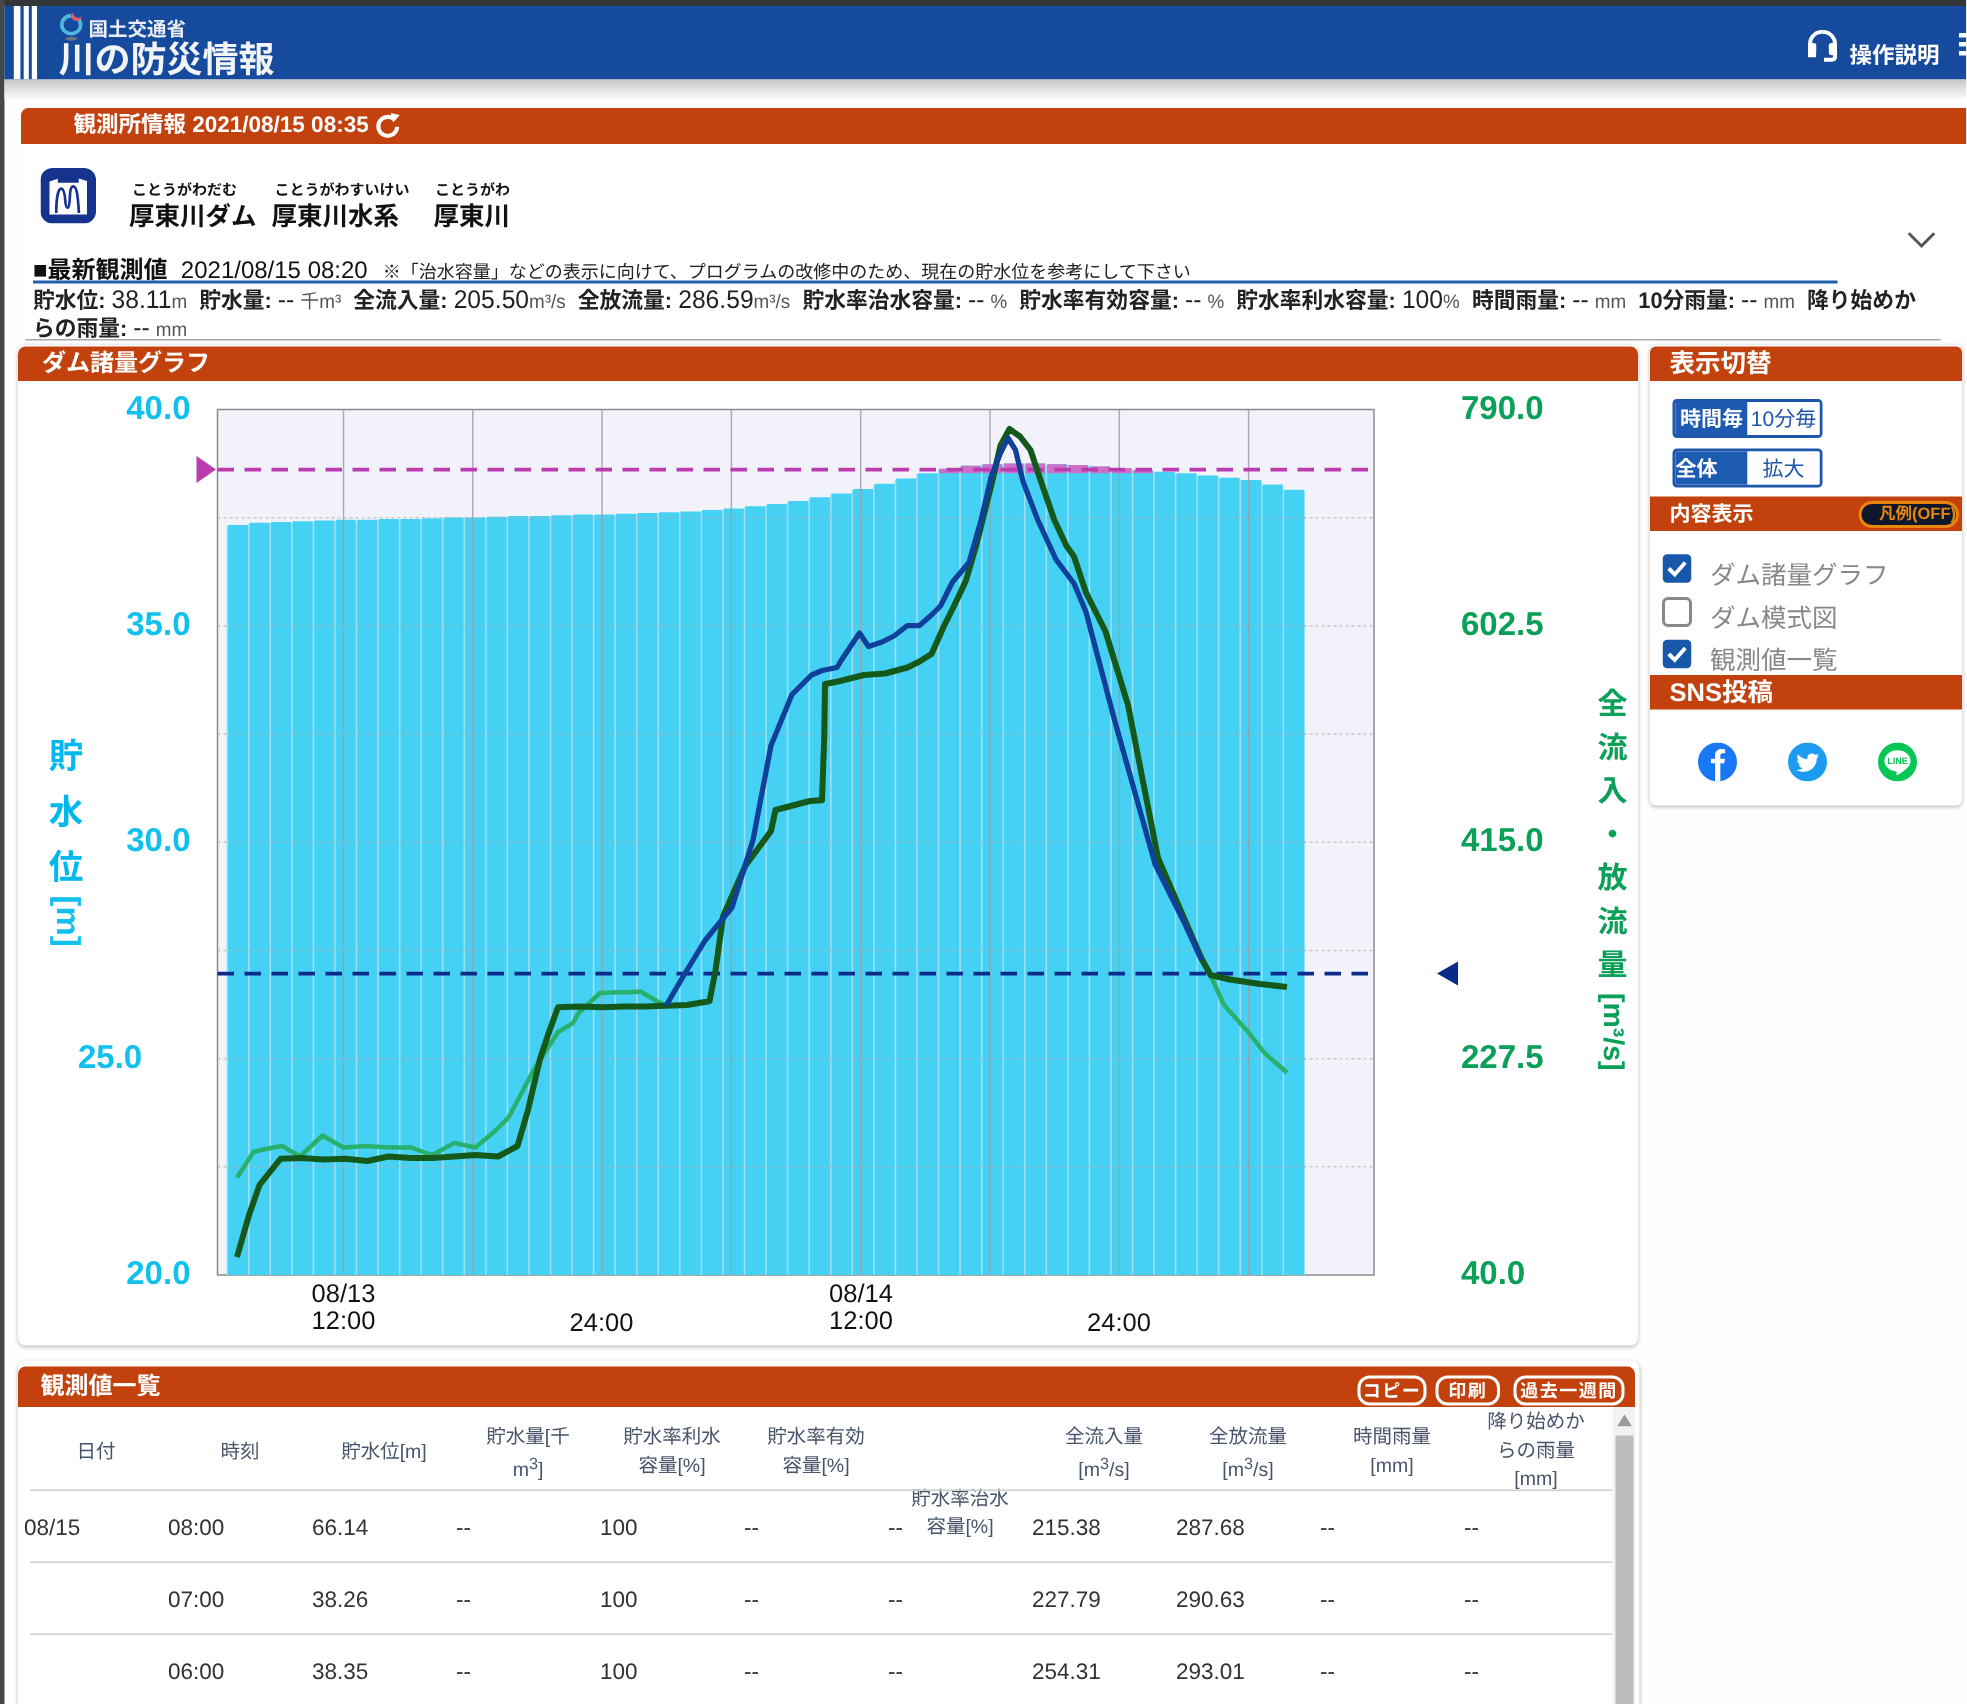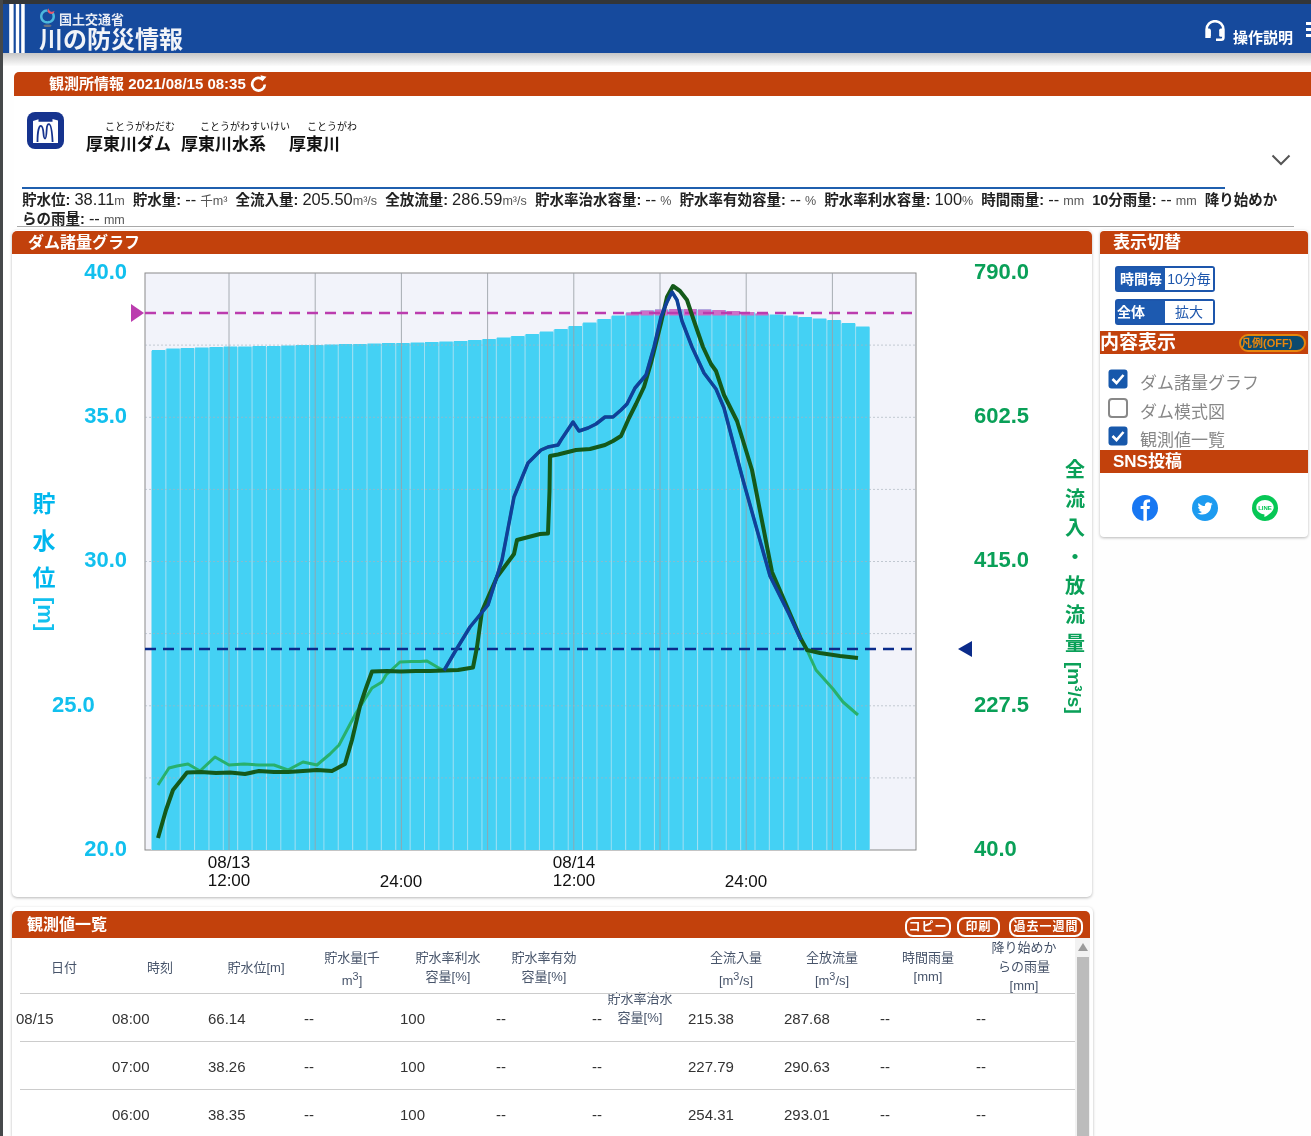--- a/index.html
+++ b/index.html
@@ -10,21 +10,21 @@
   .bluebar { background:#c2410c; color:#fff; font-weight:bold; }
   .v { font-size:17px; }
   .u { font-size:13px; color:#555; }
   .vtxt { writing-mode:vertical-rl; text-orientation:mixed; font-weight:bold; }
   .tbtn { height:20px; border:2px solid #fff; border-radius:8px; color:#fff; font-weight:bold;
     font-size:12px; text-align:center; line-height:16px; letter-spacing:1px; }
   .thead { font-size:13px; color:#47546a; text-align:center; line-height:19px; }
   .tsep { left:8px; width:1055px; height:1px; background:#ccc; }
   .trow { left:4px; top:0; width:1056px; display:flex; font-size:15px; color:#333; }
   .trow span { width:96px; text-align:left; }
-  .fg { font-size:10px; font-weight:normal; color:#111;margin-left:17px; }
+  .fg { font-size:10px; font-weight:bold; color:#111; }
   .snm { font-size:17px; font-weight:bold; color:#111; }
 </style>
 </head>
 <body>
 <div id="root">
   <div class="abs" style="left:0;top:0;width:1311px;height:4px;background:#333638;"></div>
   <div class="abs" style="left:0;top:0;width:3px;height:1136px;background:#45484a;"></div>
   <div class="abs" style="left:3px;top:4px;width:1308px;height:49px;background:#164a9d;"></div>
   <svg class="abs" style="left:3px;top:4px;" width="26" height="49">
     <rect x="0" y="0" width="26" height="49" fill="#164a9d"></rect>
@@ -65,20 +65,21 @@
   </svg>
   <div class="abs fg" style="left:88px;top:118px;">ことうがわだむ</div>
   <div class="abs snm" style="left:86px;top:130px;">厚東川ダム</div>
   <div class="abs fg" style="left:183px;top:118px;">ことうがわすいけい</div>
   <div class="abs snm" style="left:181px;top:130px;">厚東川水系</div>
   <div class="abs fg" style="left:290px;top:118px;">ことうがわ</div>
   <div class="abs snm" style="left:289px;top:130px;">厚東川</div>
   <svg class="abs" style="left:1271px;top:154px;" width="20" height="12" viewBox="0 0 20 12">
     <path d="M1.5 1.5 L10 10 L18.5 1.5" fill="none" stroke="#555" stroke-width="2"></path>
   </svg>
+  <div class="abs" style="left:22px;top:166px;font-size:16px;color:#111;"><span style="font-weight:bold;">■最新観測値</span>&nbsp; 2021/08/15 08:20<span style="font-size:12px;color:#222;">&nbsp;&nbsp;&nbsp;※「治水容量」などの表示に向けて、プログラムの改修中のため、現在の貯水位を参考にして下さい</span></div>
   <div class="abs" style="left:22px;top:187px;width:1203px;height:2px;background:#1f5fae;"></div>
   <div class="abs" style="left:22px;top:191px;width:1330px;font-size:15px;line-height:17.5px;color:#222;white-space:nowrap;transform:scaleX(0.967);transform-origin:0 0;"><b>貯水位:</b> <span class="v">38.11</span><span class="u">m</span>&nbsp; <b>貯水量:</b> <span class="v">--</span> <span class="u">千m³</span>&nbsp; <b>全流入量:</b> <span class="v">205.50</span><span class="u">m³/s</span>&nbsp; <b>全放流量:</b> <span class="v">286.59</span><span class="u">m³/s</span>&nbsp; <b>貯水率治水容量:</b> <span class="v">--</span> <span class="u">%</span>&nbsp; <b>貯水率有効容量:</b> <span class="v">--</span> <span class="u">%</span>&nbsp; <b>貯水率利水容量:</b> <span class="v">100</span><span class="u">%</span>&nbsp; <b>時間雨量:</b> <span class="v">--</span> <span class="u">mm</span>&nbsp; <b>10分雨量:</b> <span class="v">--</span> <span class="u">mm</span>&nbsp; <b>降り始めか<br>らの雨量:</b> <span class="v">--</span> <span class="u">mm</span></div>
   <div class="abs" style="left:17px;top:226px;width:1277px;height:1px;background:#a9a9a9;"></div>
 
   <div class="abs" id="chartpanel" style="left:12px;top:230px;width:1080px;height:667px;background:#fff;border-radius:5px;box-shadow:0 1px 3px rgba(0,0,0,0.28);">
     <div class="abs bluebar" style="left:0;top:1px;width:1080px;height:23px;border-radius:5px 5px 0 0;font-size:16px;line-height:23px;padding-left:16px;">ダム諸量グラフ</div>
     <div class="abs" style="left:40px;top:29px;width:75px;text-align:right;font-size:22px;font-weight:bold;color:#12c0ee;">40.0</div>
       <div class="abs" style="left:40px;top:173px;width:75px;text-align:right;font-size:22px;font-weight:bold;color:#12c0ee;">35.0</div>
       <div class="abs" style="left:40px;top:317px;width:75px;text-align:right;font-size:22px;font-weight:bold;color:#12c0ee;">30.0</div>
       <div class="abs" style="left:40px;top:462px;width:75px;text-align:left;font-size:22px;font-weight:bold;color:#12c0ee;">25.0</div>
@@ -247,22 +248,22 @@
   <div class="abs" id="sidebar" style="left:1100px;top:230px;width:208px;height:307px;background:#fff;border-radius:4px;box-shadow:0 1px 3px rgba(0,0,0,0.28);">
     <div class="abs bluebar" style="left:0;top:1px;width:208px;height:23px;border-radius:4px 4px 0 0;font-size:17px;line-height:23px;padding-left:13px;">表示切替</div>
     <div class="abs" style="left:15px;top:36px;width:100px;height:26px;border:2px solid #1d56ac;border-radius:3px;display:flex;background:#fff;">
       <div style="width:49px;background:#1d5ab0;color:#fff;font-weight:bold;font-size:14px;text-align:center;line-height:22px;">時間毎</div>
       <div style="width:49px;background:#fff;color:#1d56ac;font-size:14px;text-align:center;line-height:22px;">10分毎</div>
     </div>
     <div class="abs" style="left:15px;top:69px;width:100px;height:26px;border:2px solid #1d56ac;border-radius:3px;display:flex;background:#fff;">
       <div style="width:49px;background:#1d5ab0;color:#fff;font-weight:bold;font-size:14px;text-align:left;line-height:22px;">全体</div>
       <div style="width:49px;background:#fff;color:#1d56ac;font-size:14px;text-align:center;line-height:22px;">拡大</div>
     </div>
-    <div class="abs bluebar" style="left:0;top:101px;width:208px;height:23px;font-size:19px;line-height:23px;">内容表示</div>
-    <div class="abs" style="left:139px;top:104px;width:67px;height:18px;background:#0c4a6e;border:2px solid #e8860d;border-radius:9px;color:#e8860d;font-weight:bold;font-size:11px;text-align:left;line-height:14px;">凡例(OFF)</div>
+    <div class="abs bluebar" style="left:0;top:101px;width:208px;height:23px;font-size:14px;line-height:23px;padding-left:13px;">内容表示</div>
+    <div class="abs" style="left:139px;top:104px;width:67px;height:18px;background:#0f172a;border:2px solid #e8860d;border-radius:9px;color:#e8860d;font-weight:bold;font-size:11px;text-align:right;line-height:14px;">凡例(OFF)</div>
     <svg class="abs" style="left:8px;top:139px;" width="20" height="20" viewBox="0 0 20 20">
         <rect x="0.5" y="0.5" width="19" height="19" rx="3" fill="#1758ab"></rect>
         <path d="M4.5 10 L8.5 14 L15.5 6" stroke="#fff" stroke-width="2.6" fill="none"></path>
       </svg>
     <div class="abs" style="left:40px;top:139px;font-size:17px;color:#888;">ダム諸量グラフ</div>
     <svg class="abs" style="left:8px;top:167.5px;" width="20" height="20" viewBox="0 0 20 20">
         <rect x="1" y="1" width="18" height="18" rx="3" fill="#fff" stroke="#888" stroke-width="2"></rect>
       </svg>
     <div class="abs" style="left:40px;top:167.5px;font-size:17px;color:#888;">ダム模式図</div>
     <svg class="abs" style="left:8px;top:196px;" width="20" height="20" viewBox="0 0 20 20">

